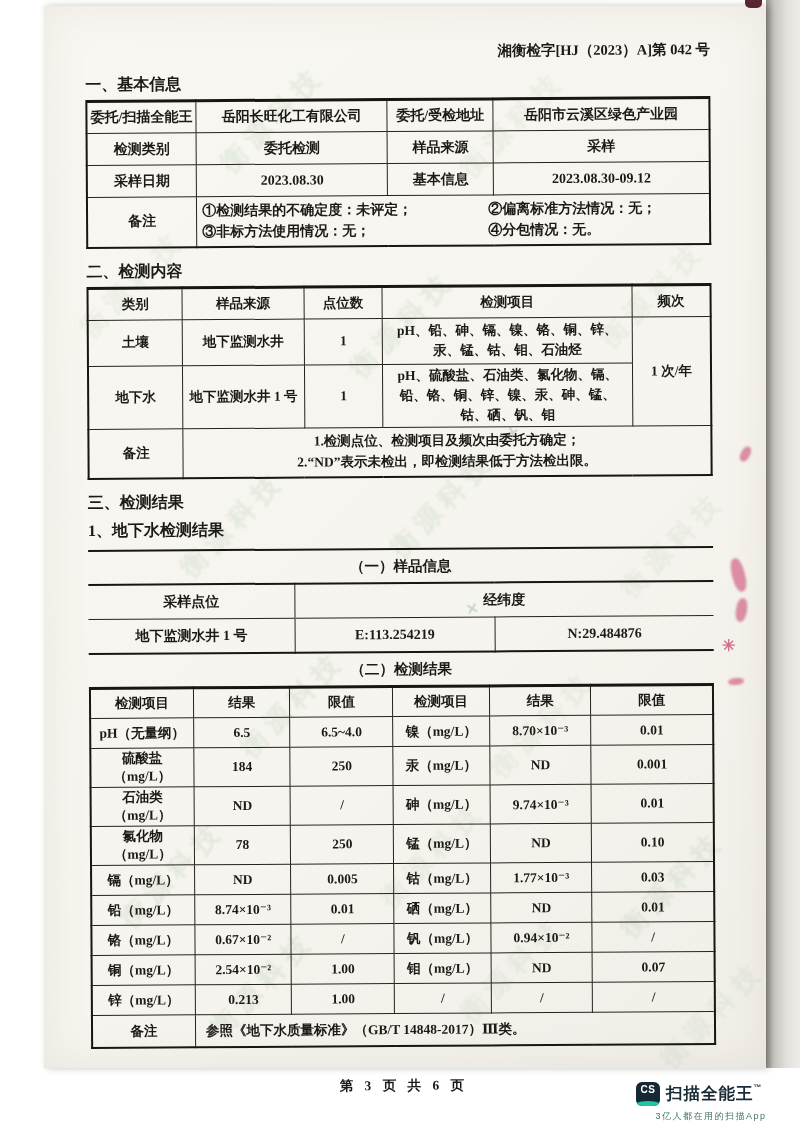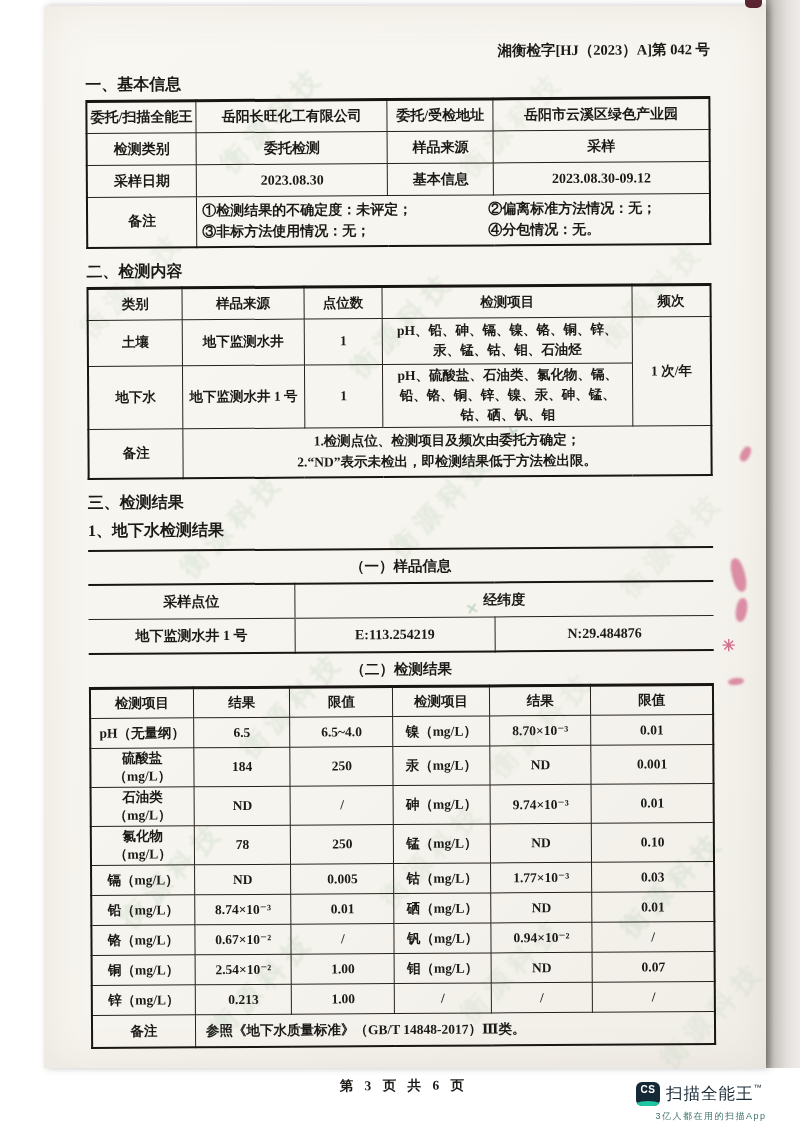--- a/index.html
+++ b/index.html
@@ -63,21 +63,21 @@
   .t-results{font-size:13.5px;border-bottom-width:2.6px;}
   .t-results tr{height:30px;}
   .t-results .remark-cell{text-align:left;padding-left:10px;font-weight:600;}
   .footer{margin-top:30px;text-align:center;font-size:13.5px;font-weight:700;letter-spacing:4px;}
   
   .brand{position:absolute;right:14px;top:1082px;width:150px;z-index:3;font-family:"Liberation Sans","DejaVu Sans",sans-serif;}
   .brand-row{display:flex;align-items:center;gap:6px;justify-content:flex-start;}
   .cs-badge{width:24px;height:24px;border-radius:6px;background:#152836;position:relative;overflow:hidden;flex:0 0 auto;}
   .cs-badge .cs-text{position:absolute;left:0;right:0;top:2px;text-align:center;color:#fff;font-size:10px;font-weight:700;letter-spacing:.5px;}
   .cs-badge .swoosh{position:absolute;bottom:-8px;left:-5px;right:-5px;height:13px;background:#1ec8a5;border-radius:50% 50% 0 0;}
-  .app-name{font-size:16.5px;font-weight:400;color:#1b2b36;letter-spacing:1px;white-space:nowrap;}
+  .app-name{font-size:16.5px;font-weight:700;color:#1b2b36;letter-spacing:1px;white-space:nowrap;}
   .app-tm{font-size:8px;vertical-align:top;color:#1b2b36;}
   .tagline{margin-top:4px;font-size:9px;color:#41756a;letter-spacing:1.5px;text-align:center;white-space:nowrap;}
 </style>
 </head>
 <body>
 
 <div class="edge-strip"></div>
 
 <div class="paper">
 

